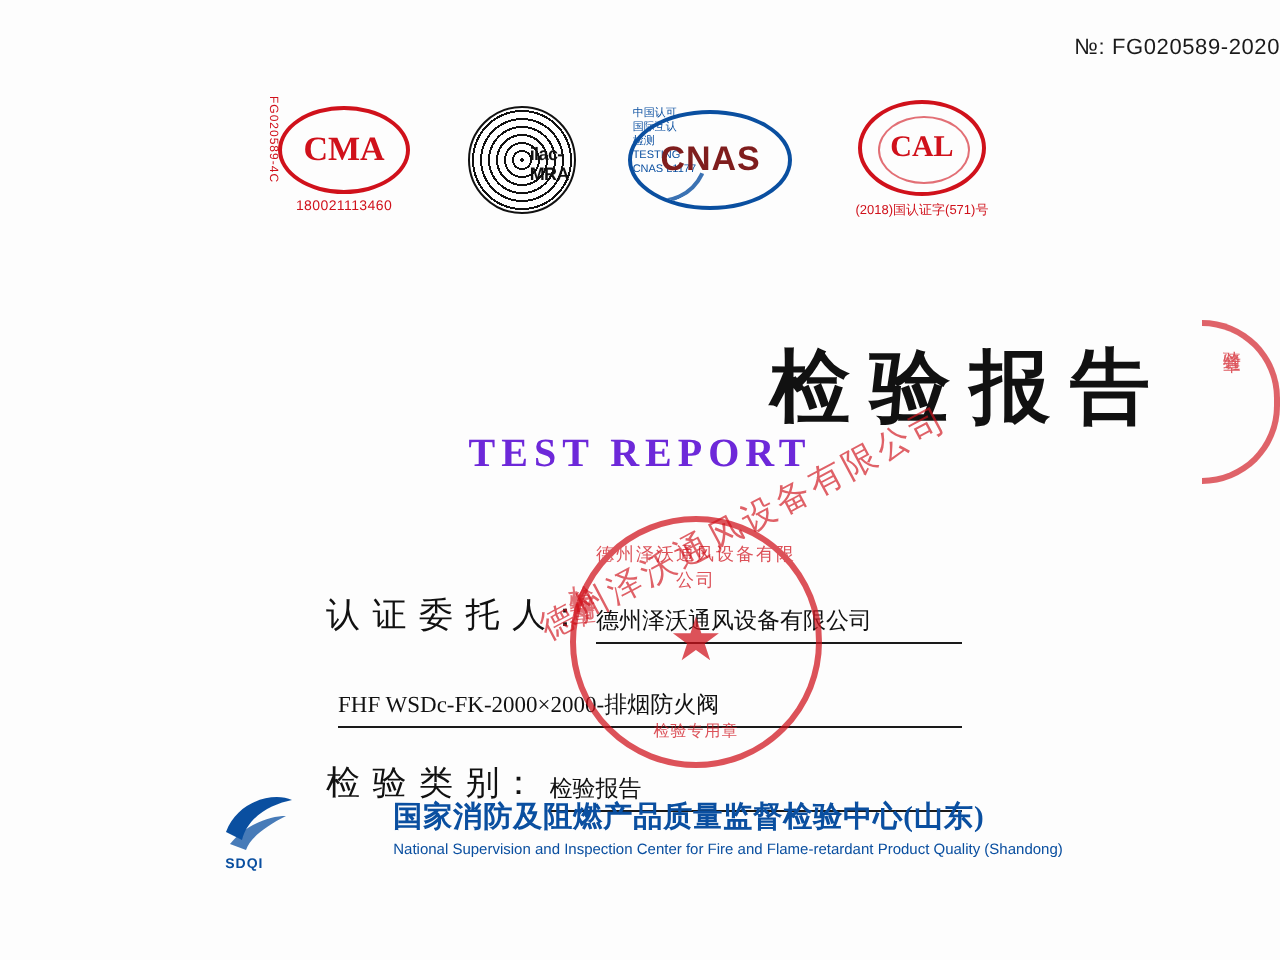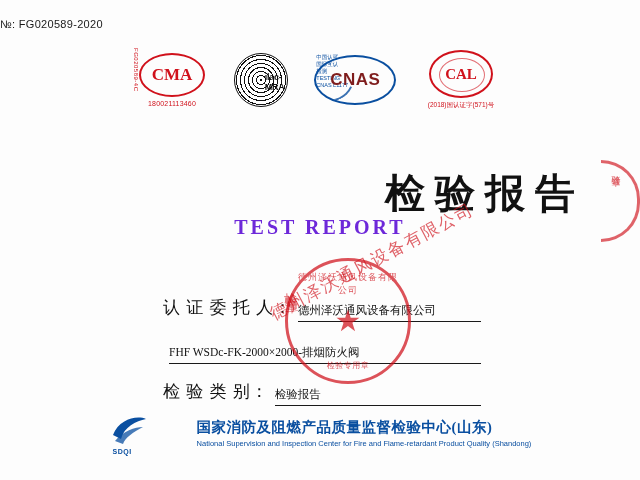--- a/index.html
+++ b/index.html
@@ -21,21 +21,21 @@
     height: 480px;
     background: #fdfdfd;
   }
 
   
   .report-no {
     position: absolute;
     top: 18px;
     left: 0;
     width: 640px;
-    text-align: left;
+    text-align: right;
     font-size: 11px;
     letter-spacing: 0.3px;
     color: #1a1a1a;
   }
   .report-no .nolabel { font-size: 11px; }
 
   
   .logo-strip {
     position: absolute;
     top: 44px;
@@ -323,21 +323,21 @@
     font-size: 9px;
     writing-mode: vertical-rl;
     letter-spacing: 1px;
     opacity: .7;
     font-family: "Liberation Serif", serif;
   }
 
   
   .footer {
     position: absolute;
-    left: 0; bottom: 27px;
+    left: 0; bottom: 46px;
     width: 640px;
     display: flex;
     align-items: center;
     justify-content: center;
     gap: 40px;
   }
   .footer-logo {
     width: 40px; height: 40px;
     margin-right: 8px;
     position: relative;

